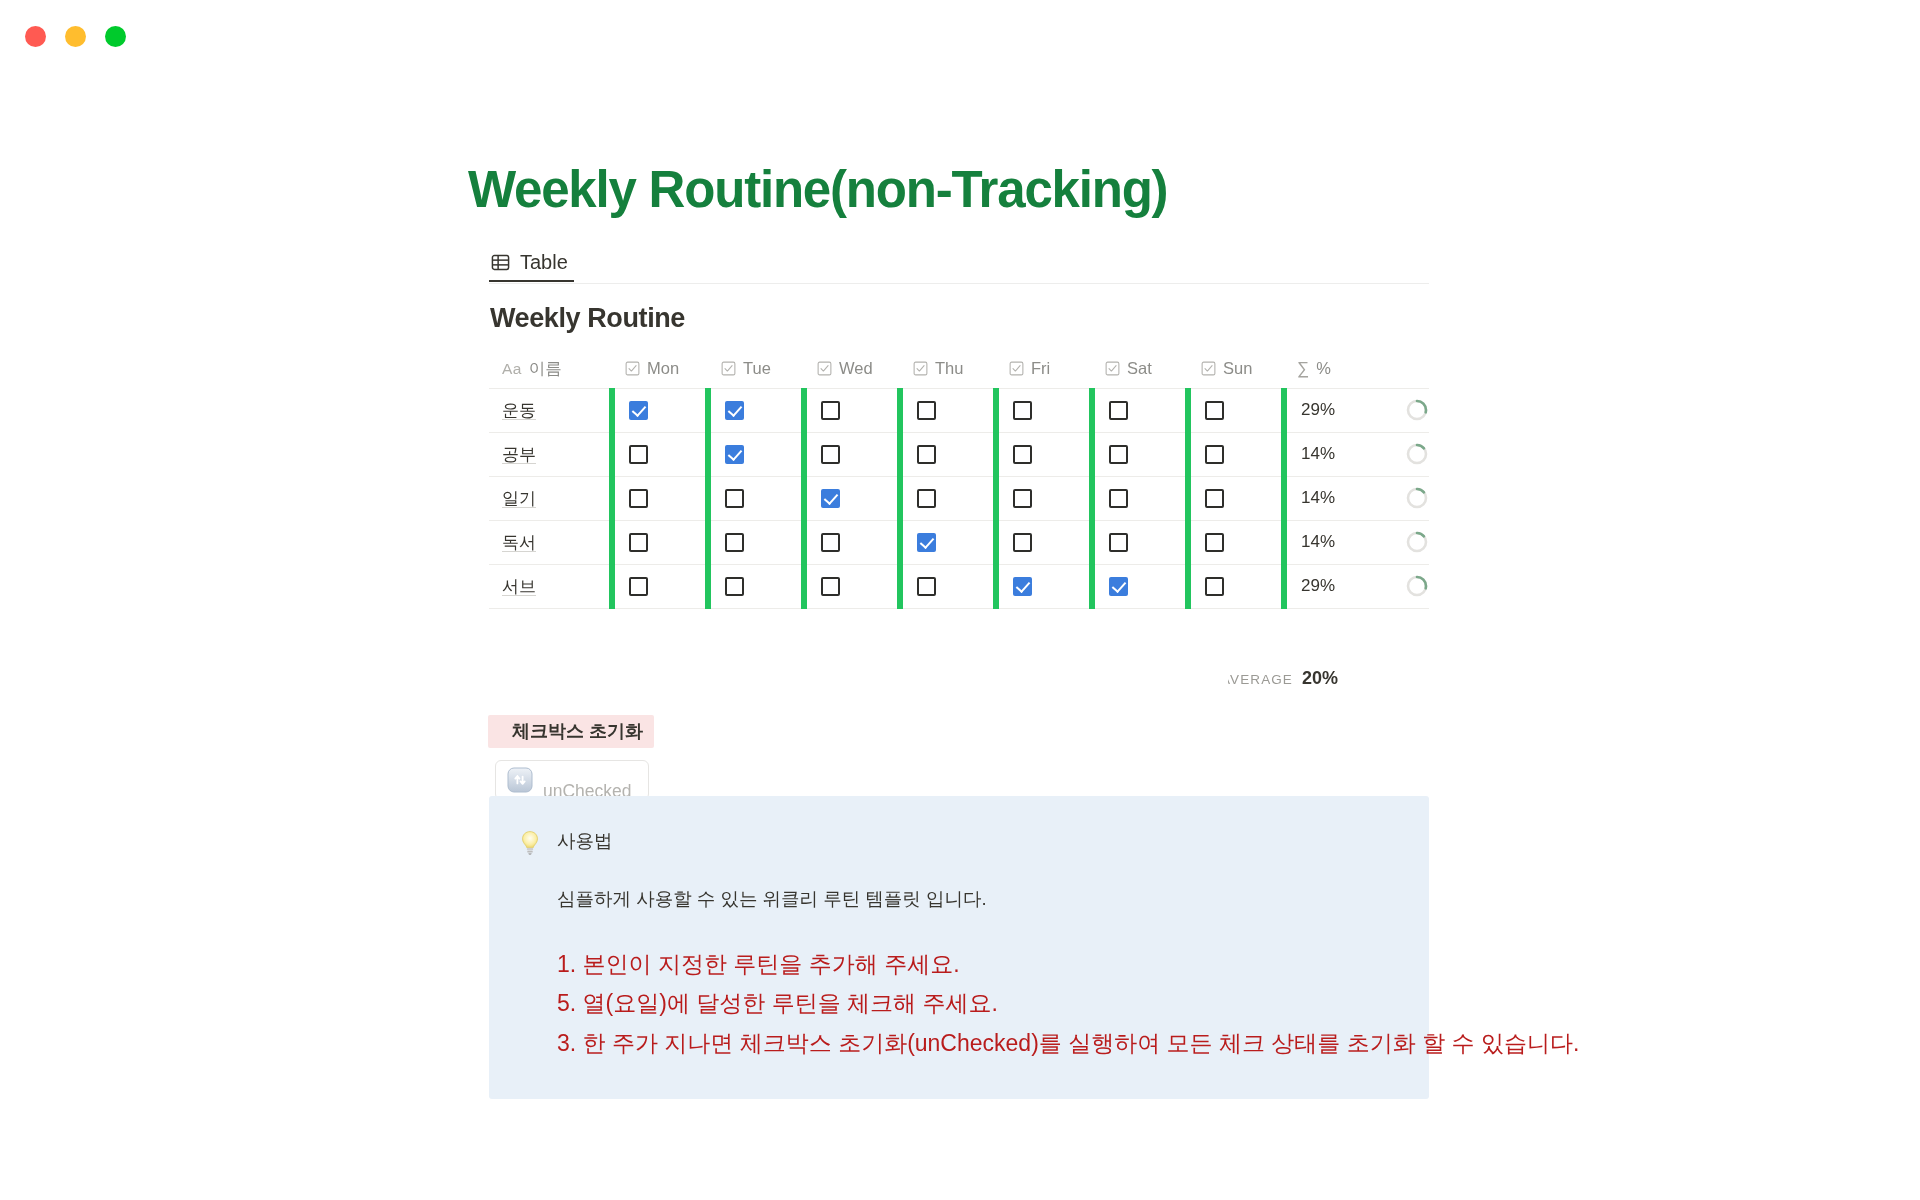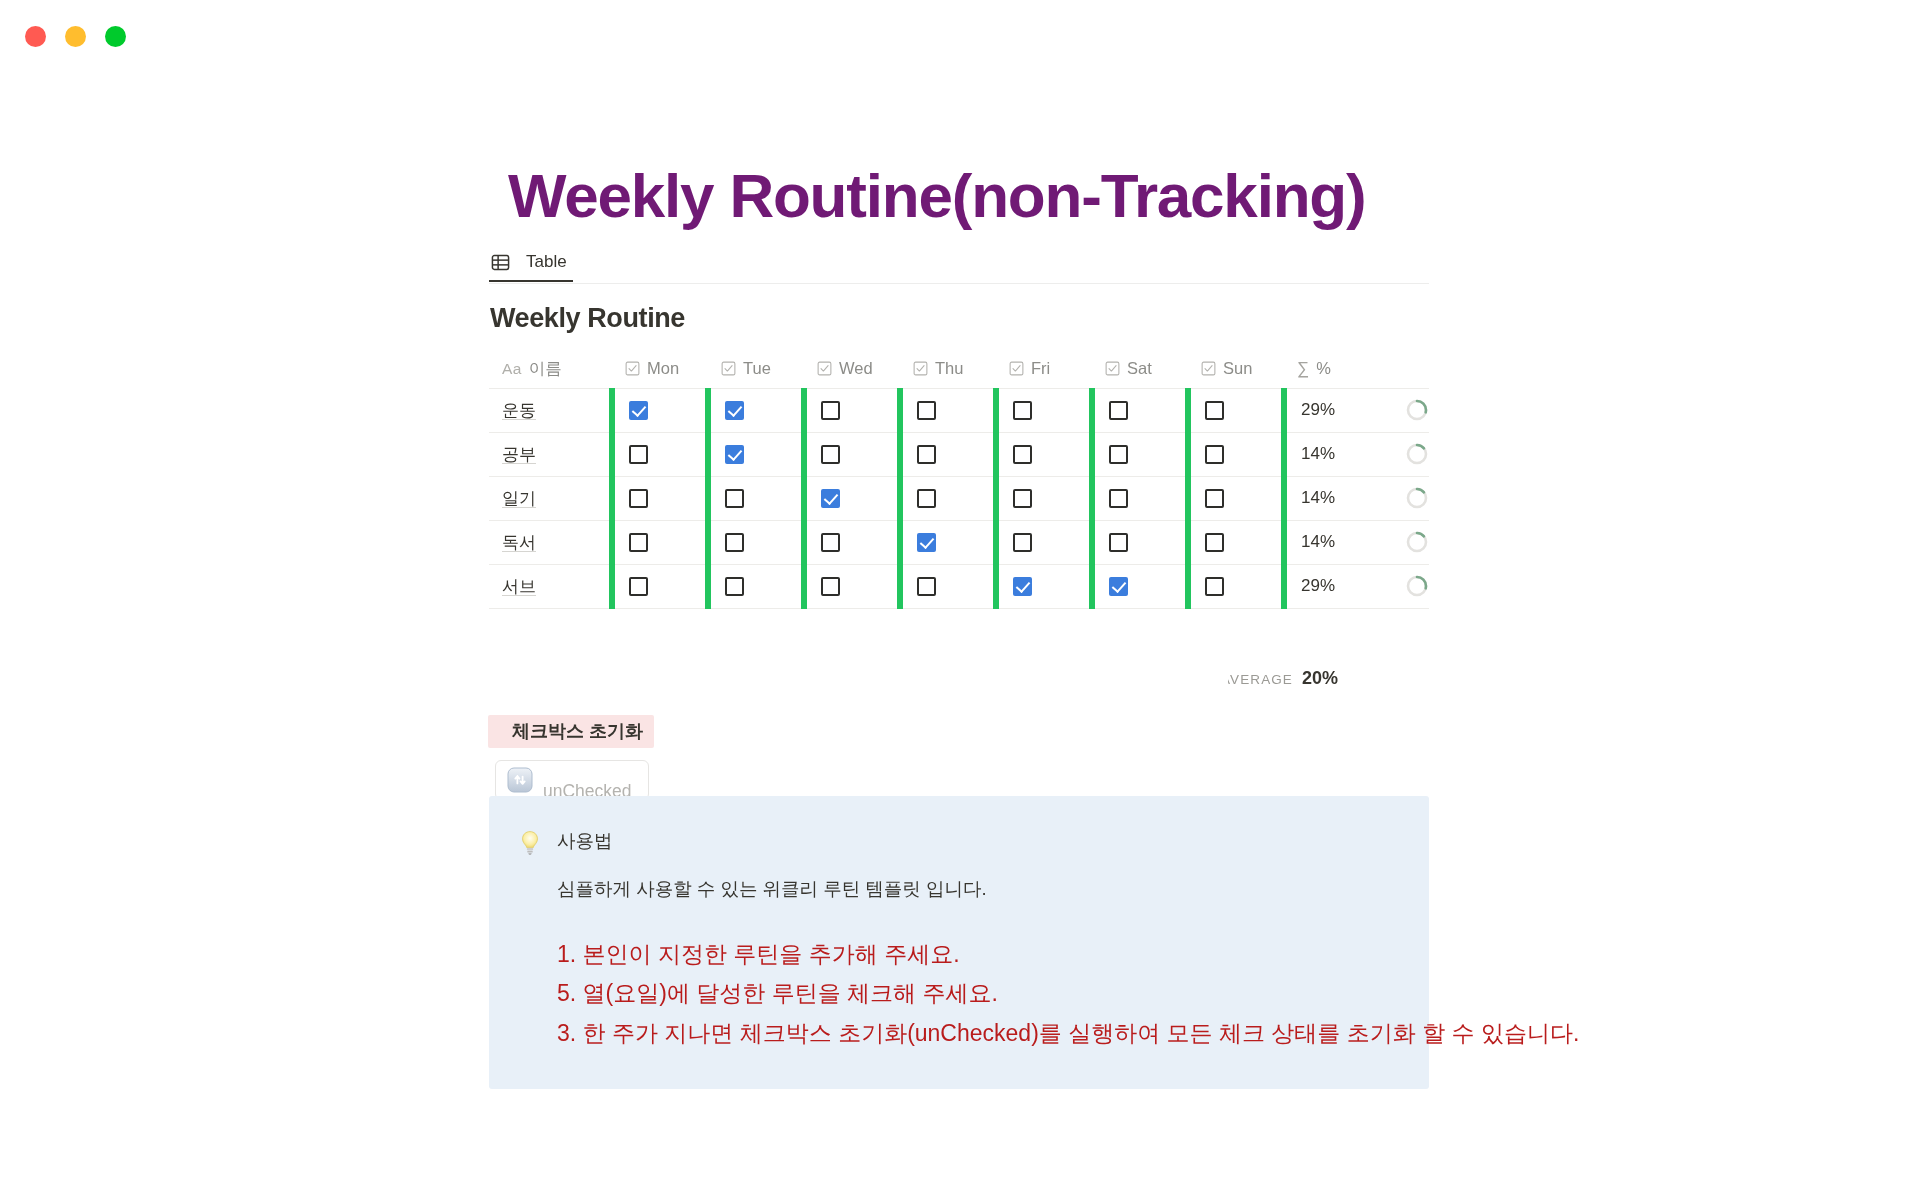--- a/index.html
+++ b/index.html
@@ -37,50 +37,50 @@
   
   .page {
     position: absolute;
     top: 60px;
     left: 0;
     width: 1920px;
   }
 
   .page-title {
     position: absolute;
-    left: 508px;
+    left: 468px;
     top: 100px;
-    font-size: 62px;
+    font-size: 51px;
     font-weight: 700;
     letter-spacing: -1.2px;
-    color: #701a75;
+    color: #15803d;
     white-space: nowrap;
   }
 
   
   .view-bar {
     position: absolute;
     left: 489px;
     top: 184px;
     width: 940px;
     border-bottom: 1.5px solid #ededec;
     height: 40px;
   }
   .view-tab {
     position: absolute;
     left: 0;
     top: 0;
     display: flex;
     align-items: center;
-    gap: 16px;
+    gap: 10px;
     height: 38px;
     padding: 0 6px 0 2px;
     border-bottom: 2.5px solid #37352f;
     color: #37352f;
-    font-size: 17px;
+    font-size: 20px;
   }
   .grid-icon { width: 19px; height: 19px; display: block; }
 
   
   .db-title {
     position: absolute;
     left: 490px;
     top: 243px;
     font-size: 27px;
     font-weight: 700;
@@ -247,21 +247,21 @@
     top: 736px;
     width: 940px;
     background: #e8f0f8;
     border-radius: 3px;
     padding: 33px 36px 36px 30px;
   }
   .callout-head {
     display: flex;
     align-items: flex-start;
     gap: 16px;
-    margin-bottom: 19px;
+    margin-bottom: 29px;
   }
   .bulb { width: 22px; height: 26px; display: block; flex: none; margin-top: 1px; }
   .callout-title { font-size: 18.5px; color: #37352f; line-height: 1.3; }
   .callout-body {
     padding-left: 38px;
   }
   .callout-lead {
     font-size: 18.5px;
     color: #37352f;
     margin-bottom: 32px;

